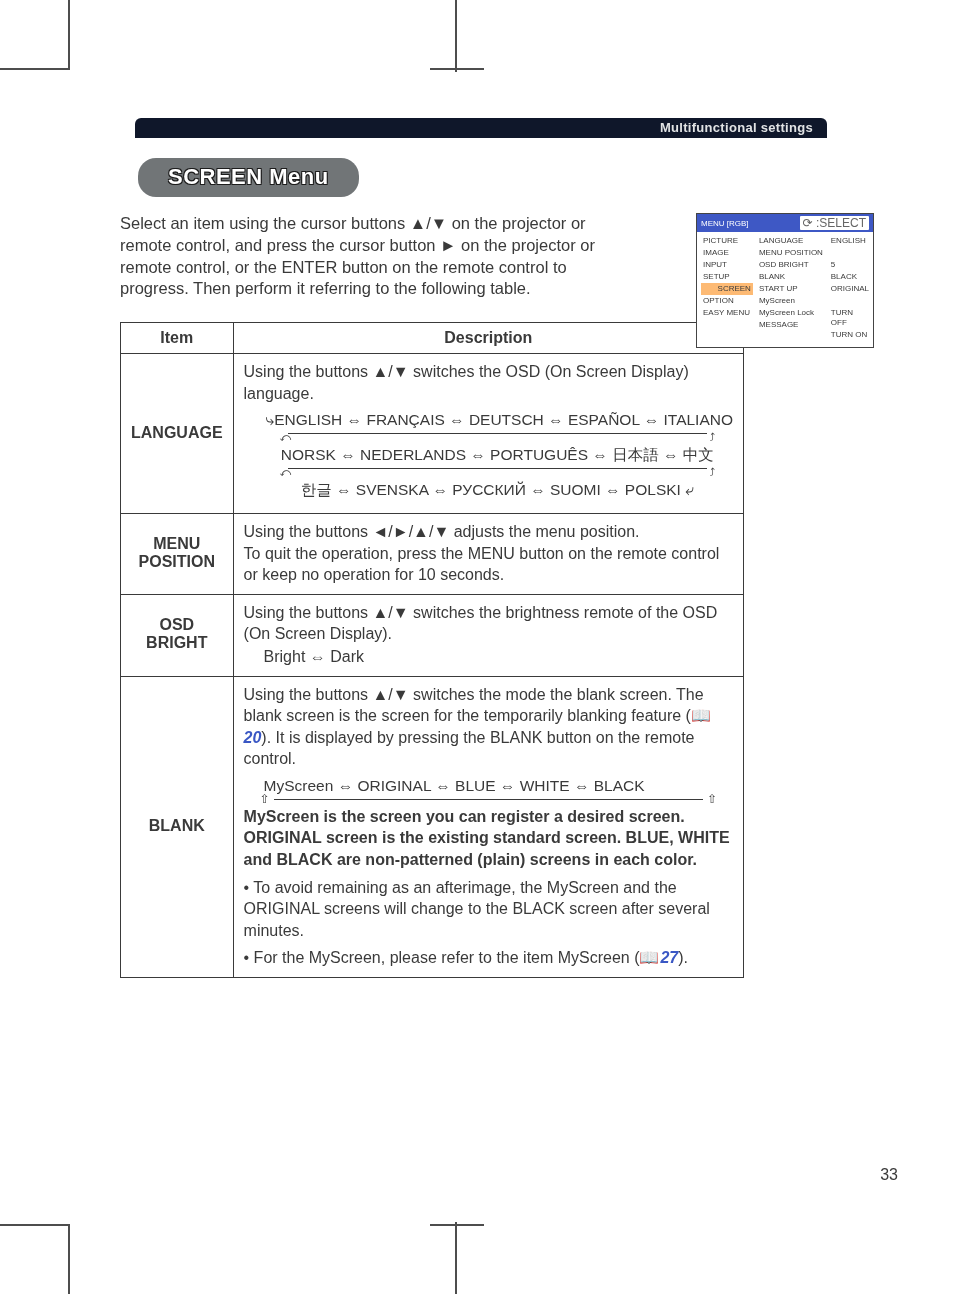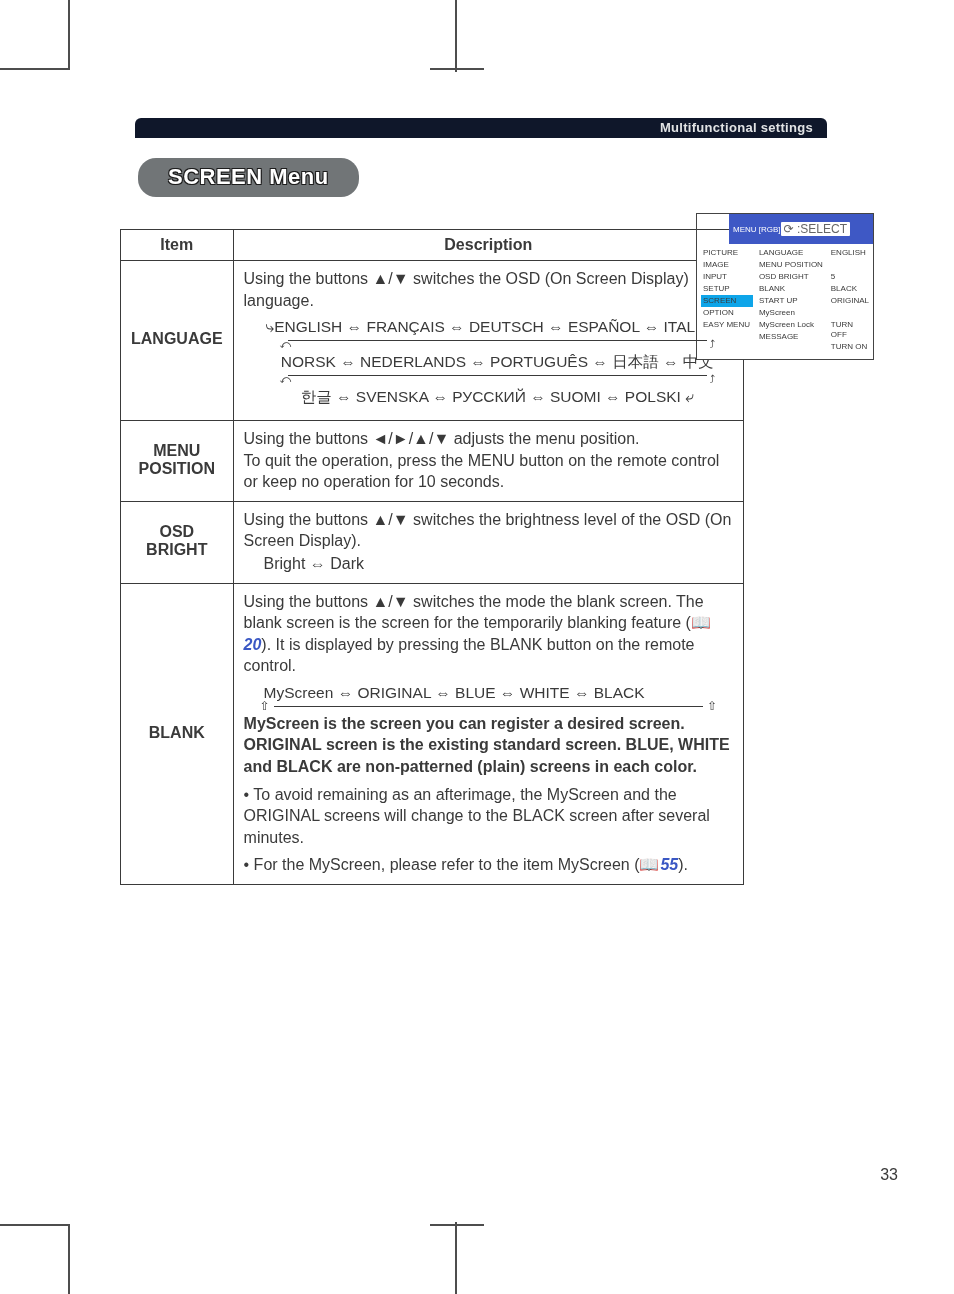--- a/index.html
+++ b/index.html
@@ -19,26 +19,26 @@
   .hdr-line { background: #0f172a; border-radius: 6px 6px 0 0; height: 20px; width: 692px; margin-left: 15px; position: relative; }
   .hdr-label { position: absolute; right: 14px; top: 2px; font-size: 13px; font-weight: bold; color: #e1e3e4; letter-spacing: .3px; }
 
   .title-pill { display: inline-block; background: #717577; color: #fff; font-size: 22px; font-weight: bold; padding: 6px 30px 7px 30px; border-radius: 18px; margin: 12px 0 10px 18px; text-shadow: 1px 1px 0 #1d1d1d, -1px -1px 0 #1d1d1d, 1px -1px 0 #1d1d1d, -1px 1px 0 #1d1d1d; letter-spacing: .5px; }
 
   .body-row { position: relative; margin-left: 0; margin-top: 6px; }
   .intro { width: 500px; font-size: 16.5px; line-height: 1.32; color: #3a3a3a; }
   .intro p { margin-bottom: 10px; }
 
   .osd { position: absolute; right: 30px; top: 0; width: 178px; border: 1px solid #444; font-size: 8px; color: #3a3a3a; }
-  .osd-hdr { background: #3e58c5; color: #fff; padding: 8px 4px; display: flex; justify-content: flex-start; align-items: center; font-size: 8px; margin-left: 32px; }
+  .osd-hdr { background: #3e58c5; color: #fff; padding: 2px 4px; display: flex; justify-content: space-between; align-items: center; font-size: 8px; }
   .osd-hdr .sel { background: #fff; color: #666; padding: 0 3px; border-radius: 1px; font-size: 12px; }
   .osd-body { display: flex; padding: 3px 4px 6px 4px; gap: 6px; background: #fff; }
   .osd-col1 { width: 52px; }
   .osd-col1 div { padding: 1px 2px; line-height: 1.25; }
-  .osd-col1 .hl { background: #0ea5e9; }
+  .osd-col1 .hl { background: #fdba74; text-align: right; }
   .osd-col2 { width: 66px; }
   .osd-col2 div { line-height: 1.25; padding: 1px 0; }
   .osd-col3 { flex: 1; }
   .osd-col3 div { line-height: 1.25; padding: 1px 0; }
 
   table.settings { border-collapse: collapse; width: 584px; margin: 22px 0 0 0; font-size: 16px; color: #3a3a3a; }
   table.settings th, table.settings td { border: 1px solid #3a3a3a; padding: 6px 10px 8px 10px; vertical-align: top; }
   table.settings th { text-align: center; font-weight: bold; padding: 6px 0; }
   table.settings td.item { text-align: center; font-weight: bold; vertical-align: middle; width: 160px; }
   .desc-block { line-height: 1.35; }
@@ -82,20 +82,21 @@
 
   
   
 
   <div class="title-pill">
     <span>SCREEN Menu</span>
   </div>
 
   <div class="body-row">
     <div class="intro">
+      <p>Select an item using the cursor buttons ▲/▼ on the projector or remote control, and press the cursor button ► on the projector or remote control, or the ENTER button on the remote control to progress. Then perform it referring to the following table.</p>
     </div>
 
     <div class="osd">
       <div class="osd-hdr">
         <span>MENU [RGB]</span>
         <span class="sel">⟳ <span>:SELECT</span></span>
       </div>
       <div class="osd-body">
         <div class="osd-col1" id="osd-col1">
             <div>PICTURE</div>
@@ -163,37 +164,37 @@
       <td class="item">MENU POSITION</td>
       <td class="desc-block">
         <span class="line" style="white-space: pre-line;">Using the buttons ◄/►/▲/▼ adjusts the menu position.
 To quit the operation, press the MENU button on the remote control or keep no operation for 10 seconds.</span>
       </td>
     </tr>
 
     <tr>
       <td class="item">OSD BRIGHT</td>
       <td class="desc-block">
-        <span class="line">Using the buttons ▲/▼ switches the brightness level of the OSD (On Screen Display).</span>
+        <span class="line">Using the buttons ▲/▼ switches the brightness remote of the OSD (On Screen Display).</span>
         <span class="line" style="padding-left:20px;">Bright ⇔ Dark</span>
       </td>
     </tr>
 
     <tr>
       <td class="item">BLANK</td>
       <td class="desc-block">
         <span class="line">
           <span>Using the buttons ▲/▼ switches the mode the blank screen. The blank screen is the screen for the temporarily blanking feature (</span><span class="book-ref">20</span><span>). It is displayed by pressing the BLANK button on the remote control.</span>
         </span>
         <div class="cycle-line" style="text-align:left;">MyScreen ⇔ ORIGINAL ⇔ BLUE ⇔ WHITE ⇔ BLACK</div>
         <div class="blank-cycle-bar"></div>
         <span class="line" style="margin-top:6px;font-weight:bold;">MyScreen is the screen you can register a desired screen. ORIGINAL screen is the existing standard screen. BLUE, WHITE and BLACK are non-patterned (plain) screens in each color.</span>
         <span class="line" style="margin-top:6px;">• To avoid remaining as an afterimage, the MyScreen and the ORIGINAL screens will change to the BLACK screen after several minutes.</span>
         <span class="line" style="margin-top:6px;">
-          <span>• For the MyScreen, please refer to the item MyScreen (</span><span class="book-ref">55</span><span>).</span>
+          <span>• For the MyScreen, please refer to the item MyScreen (</span><span class="book-ref">27</span><span>).</span>
         </span>
       </td>
     </tr>
   </tbody>
     </table>
 
   <div class="page-num">33</div>
 </div>
 
 </body></html>

